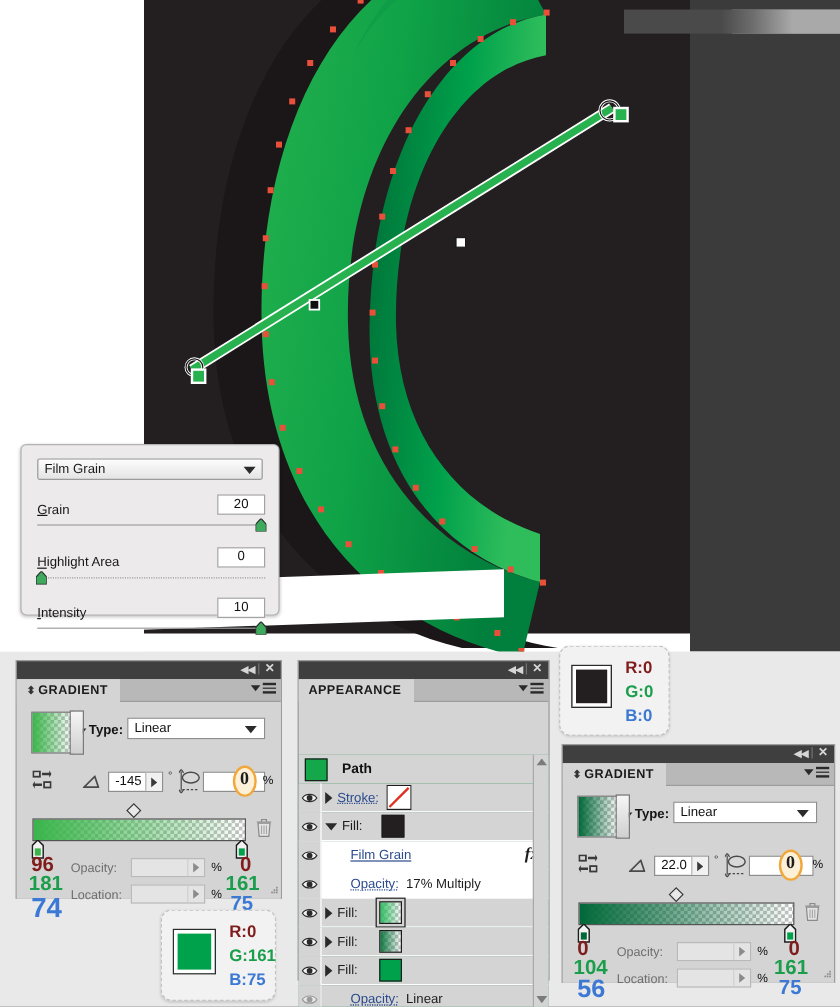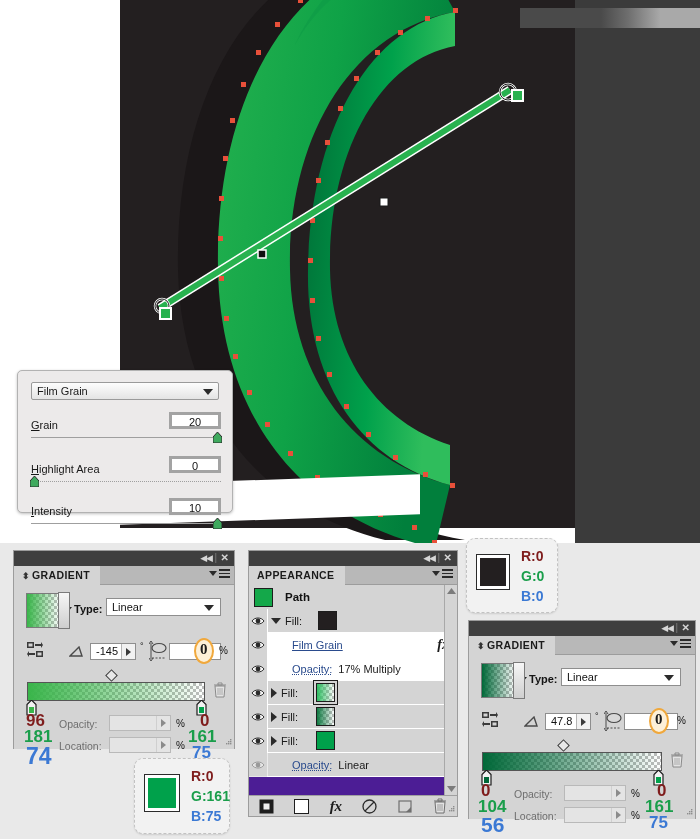--- a/index.html
+++ b/index.html
@@ -67,22 +67,22 @@
   }
   #filmgrain-dialog .fg-select .arrow {
     position: absolute; right: 5px; top: 6px;
     width: 0; height: 0; border-left: 5px solid transparent;
     border-right: 5px solid transparent; border-top: 6px solid #2b2b2b;
   }
   .fg-row { position: absolute; left: 13px; width: 190px; }
   .fg-label { font-size: 11px; color: #171717; }
   .fg-label u { text-decoration: underline; }
   .fg-value {
-    position: absolute; right: 0; top: -3px; width: 52px; height: 17px;
-    background: #fff; border: 3px solid #a3a3a3;
+    position: absolute; right: 0; top: -3px; width: 40px; height: 17px;
+    background: #fff; border: 1px solid #a3a3a3;
     font-size: 11px; color: #111; text-align: center; line-height: 15px;
   }
   .fg-track {
     position: absolute; left: 0; top: 22px; width: 190px; height: 1px;
     background: #9f9f9f;
   }
   .fg-track.dotted { background: none; border-top: 1px dotted #9f9f9f; }
   .fg-knob {
     position: absolute; top: 17px; width: 9px; height: 11px;
   }
@@ -187,21 +187,21 @@
     position:absolute; right:0; top:0; width:14px; height:14px; border-left:1px solid #cfcfcf;
   }
   .opa-field .spin:after {
     content:''; position:absolute; left:4px; top:3px; width:0;height:0;
     border-top:4px solid transparent;border-bottom:4px solid transparent;border-left:5px solid #8b8b8b;
   }
   .resize-grip { position:absolute; right:2px; bottom:2px; width:9px; height:9px; }
 
   
   #appearance-panel { }
-  .app-list { position:relative; background:#4c1d95; }
+  .app-list { position:relative; background:#15803d;margin-top:44px; }
   .app-row {
     position:relative; height:24px; display:flex; align-items:center;
     border-bottom: 1px solid #fff;
   }
   .app-row.shaded { background:#d4d4d4; }
   .app-row.white { background:#ffffff; }
   .eye-cell {
     width: 19px; height: 24px; background:#d4d4d4; border-right:1px solid #fff;
     display:flex; align-items:center; justify-content:center; flex: 0 0 19px;
   }
@@ -506,20 +506,36 @@
     </div>
   </div>
 
   <div class="app-list" style="height:210px; position:relative;">
 
     <div class="app-thumb-row">
       <div style="width:19px;height:19px;border:1px solid #1d1d1d;background:#14a84a;margin-left:2px;"></div>
       <span style="font-size:11.5px;font-weight:bold;color:#111;margin-left:12px;">Path</span>
     </div>
 
+    <div class="app-row shaded">
+      <div class="eye-cell">
+        <svg width="14" height="10" viewBox="0 0 14 10">
+          <path d="M1,5 C3.5,1 10.5,1 13,5 C10.5,9 3.5,9 1,5 Z" fill="#f4f4f4" stroke="#2b2b2b" stroke-width="1"></path>
+          <circle cx="7" cy="5" r="2.4" fill="#2b2b2b"></circle>
+        </svg>
+      </div>
+      <div class="app-row-body">
+        <span class="disc-tri"></span>
+        <span class="app-label">Stroke:</span>
+        <svg width="21" height="21" viewBox="0 0 21 21">
+          <rect x="0.5" y="0.5" width="20" height="20" fill="#fff" stroke="#1d1d1d"></rect>
+          <line x1="2.5" y1="18.5" x2="18.5" y2="2.5" stroke="#e03020" stroke-width="2"></line>
+        </svg>
+      </div>
+    </div>
 
     <div class="app-row shaded">
       <div class="eye-cell">
         <svg width="14" height="10" viewBox="0 0 14 10">
           <path d="M1,5 C3.5,1 10.5,1 13,5 C10.5,9 3.5,9 1,5 Z" fill="#f4f4f4" stroke="#2b2b2b" stroke-width="1"></path>
           <circle cx="7" cy="5" r="2.4" fill="#2b2b2b"></circle>
         </svg>
       </div>
       <div class="app-row-body">
         <span class="disc-tri open"></span>
@@ -690,21 +706,21 @@
       <path d="M8,2 L14,2 L14,0 L16,3 L14,6 L14,4 L8,4 Z" fill="#3a3a3a"></path>
       <rect x="9" y="9" width="7" height="6" fill="#3a3a3a"></rect>
       <rect x="10.5" y="10.5" width="4" height="3" fill="#d4d4d4"></rect>
       <path d="M8,11 L2,11 L2,9 L0,12 L2,15 L2,13 L8,13 Z" fill="#3a3a3a"></path>
     </svg>
 
     <svg style="position:absolute; left:55px; top:61px; width:14px; height:11px;" viewBox="0 0 14 11">
       <path d="M13,10 L1,10 L10,1 Z" fill="none" stroke="#4a4a4a" stroke-width="1.4"></path>
     </svg>
     <div class="grad-angle-input" style="left:76px; top:58px; width:46px;">
-      <span>47.8</span>
+      <span>22.0</span>
       <span class="spin-btn"></span>
     </div>
     <span class="deg-sym" style="left:126px; top:56px;">°</span>
 
     <svg style="position:absolute; left:135px; top:56px; width:18px; height:20px;" viewBox="0 0 18 20">
       <ellipse cx="10" cy="7" rx="7" ry="4.5" fill="#d8d8d8" stroke="#4a4a4a" stroke-width="1.2"></ellipse>
       <path d="M2,2 L2,18 M0,3 L2,0 L4,3 M0,17 L2,20 L4,17" stroke="#4a4a4a" stroke-width="1" fill="none"></path>
       <path d="M3,17 L16,17" stroke="#4a4a4a" stroke-width="1" stroke-dasharray="2 1.5"></path>
     </svg>
     <div class="grad-ratio-input" style="left:155px; top:58px; width:54px;"></div>

